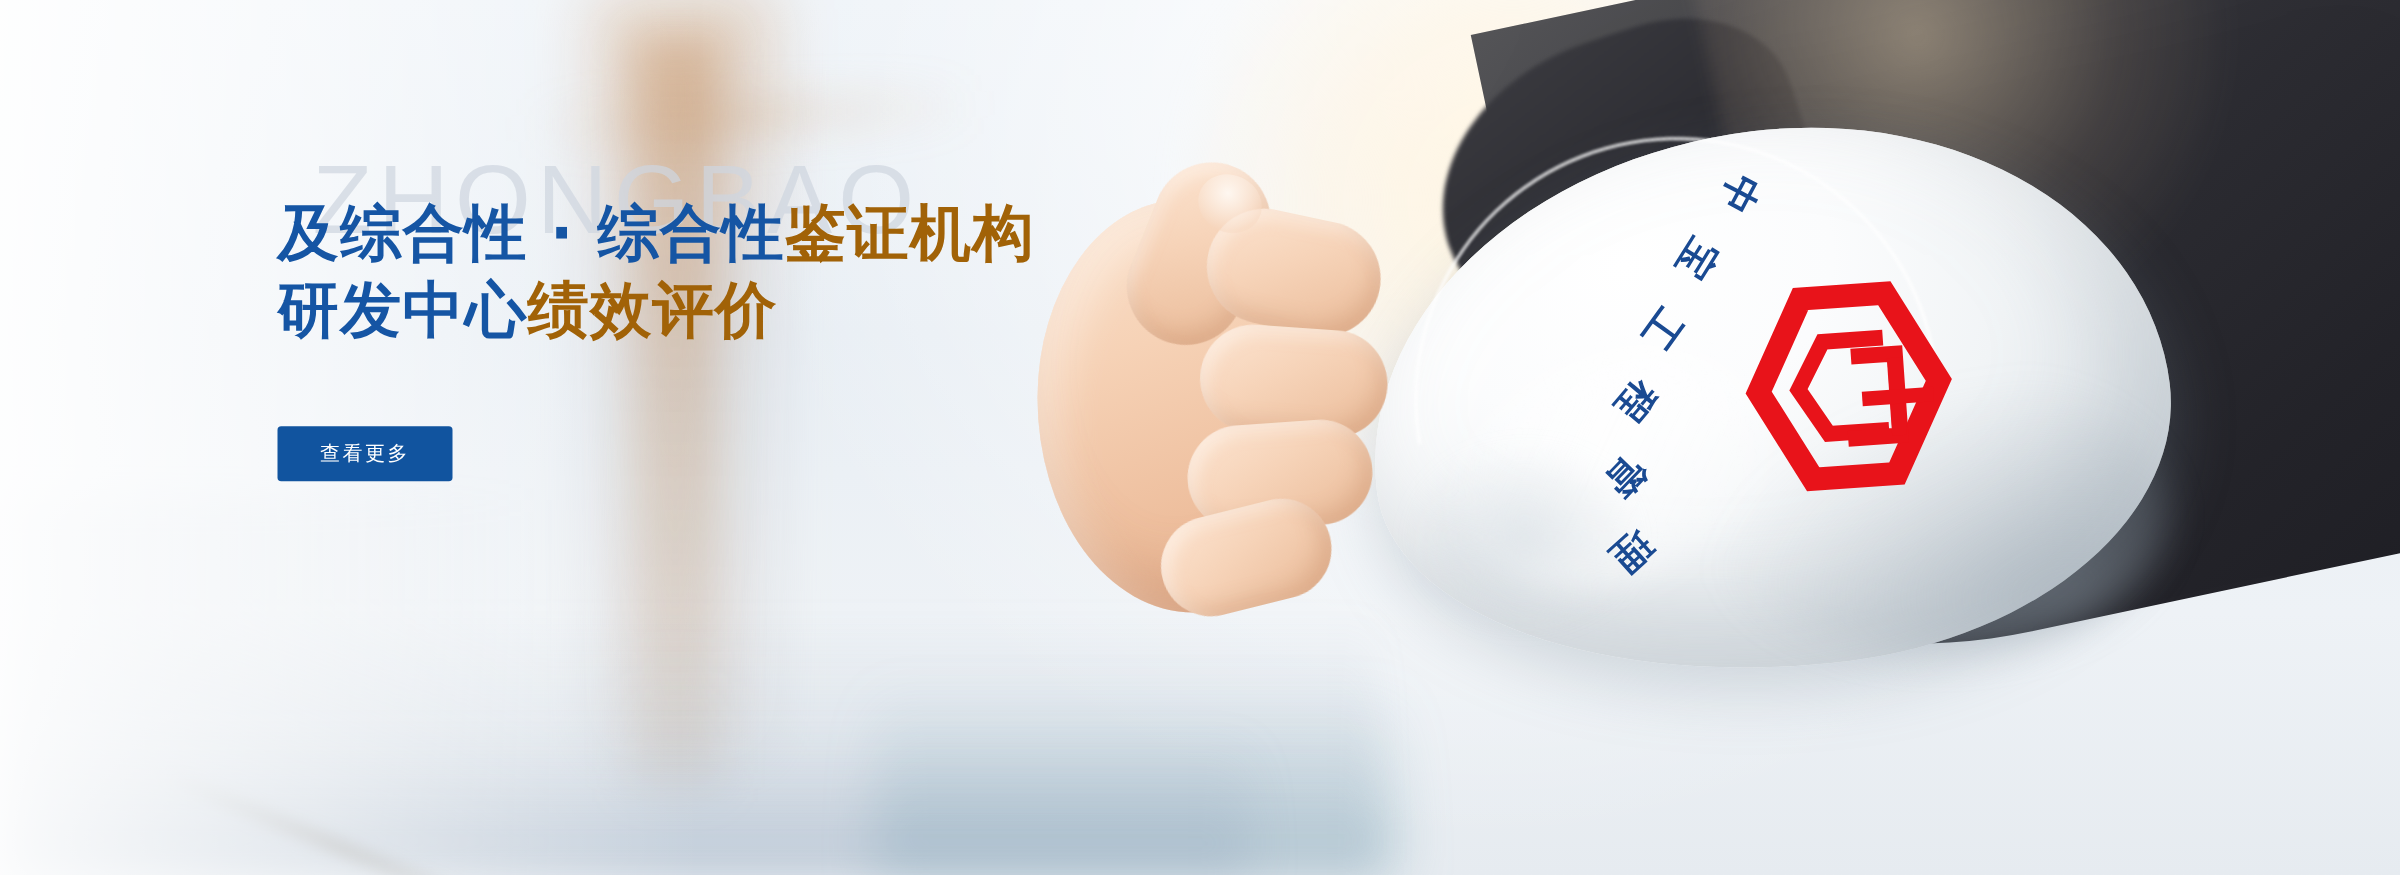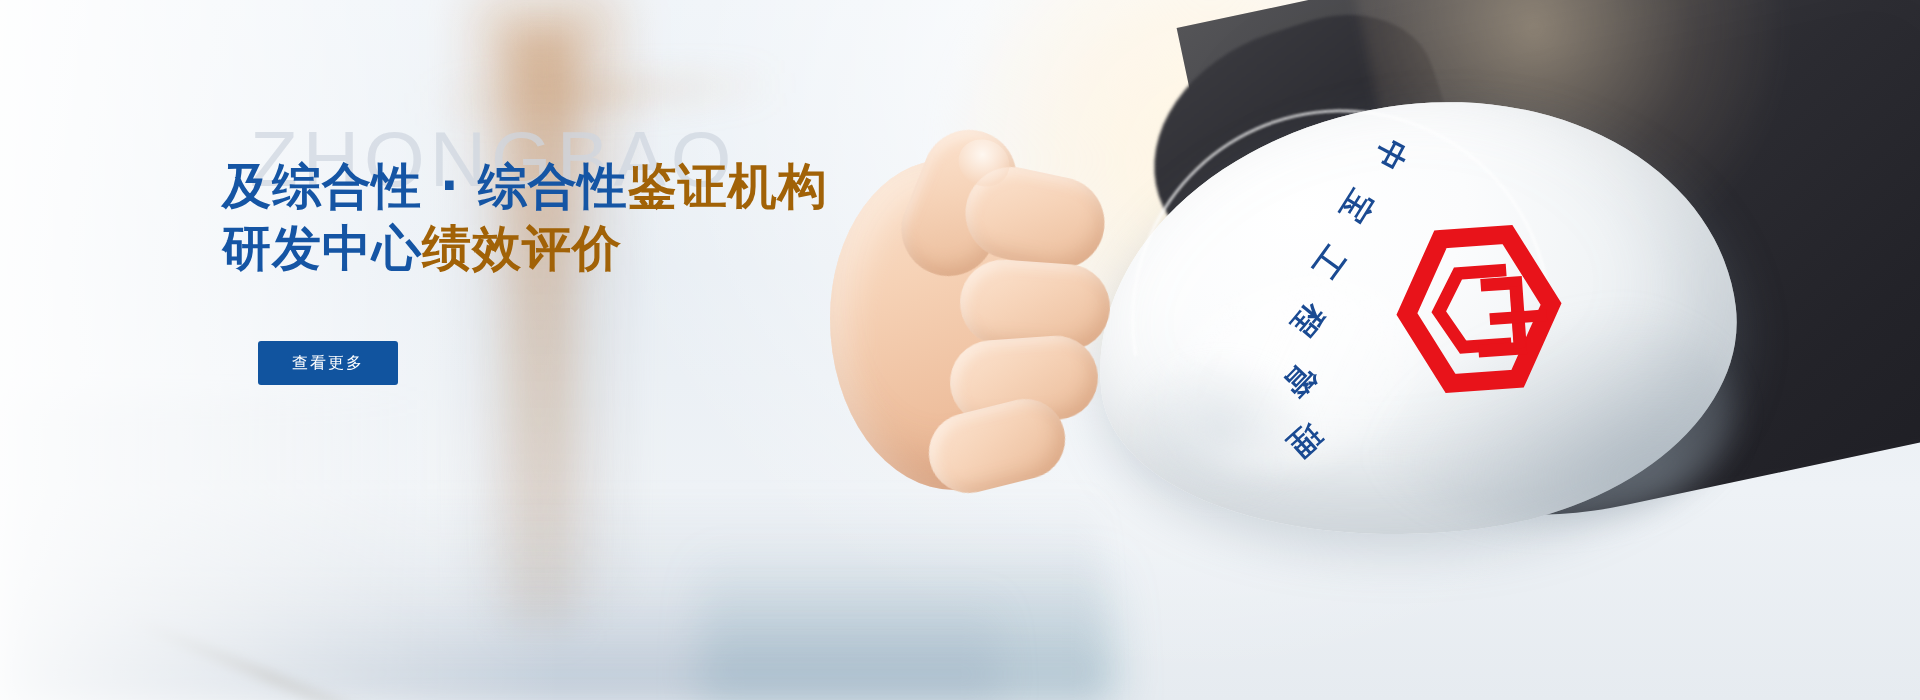--- a/index.html
+++ b/index.html
@@ -343,21 +343,20 @@
     padding: 12px 34px;
     background: #11549f;
     color: #ffffff;
     font-size: 16px;
     font-family: "DejaVu Sans", "Liberation Sans", sans-serif;
     border: none;
     border-radius: 3px;
     cursor: pointer;
     letter-spacing: 2px;
     line-height: 1.2;
-    margin-left: 36px;
   }
 </style>
 </head>
 <body>
 
 <div class="banner">
 
   <div class="bg-photo">
     <div class="crane-arm"></div>
     <div class="crane-tower"></div>

